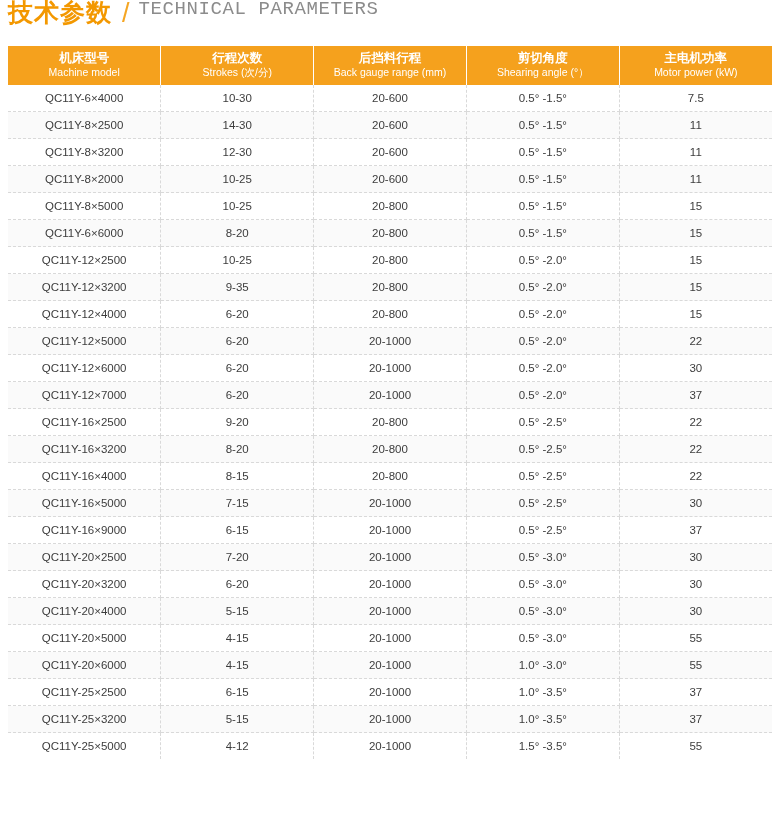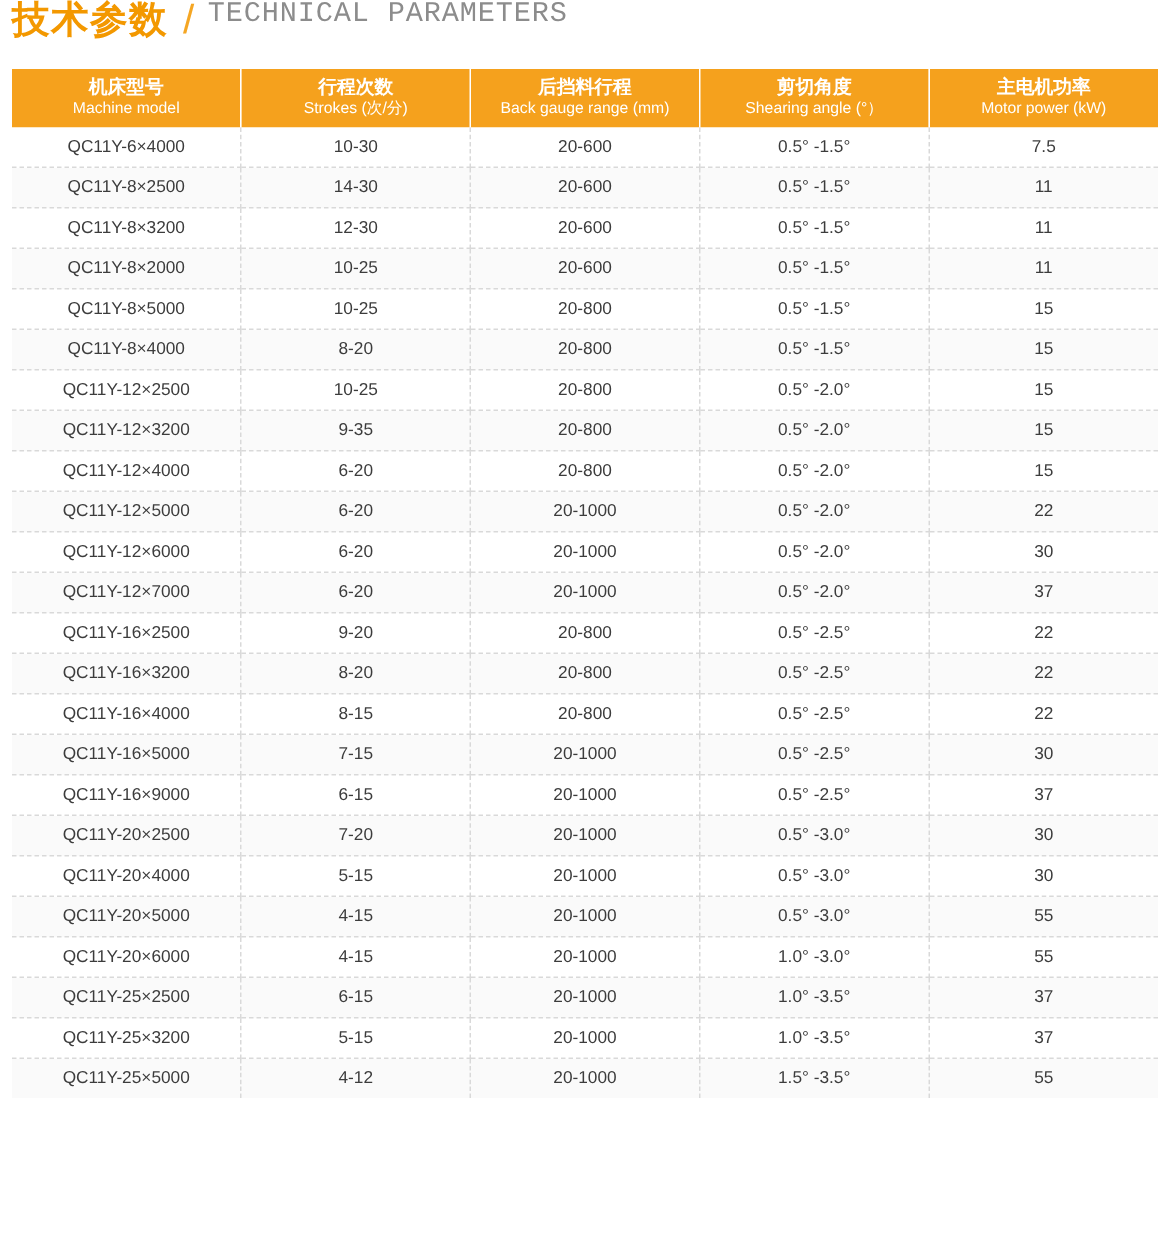--- a/index.html
+++ b/index.html
@@ -168,21 +168,21 @@
             <td>11</td>
           </tr>
           <tr>
             <td>QC11Y-8×5000</td>
             <td>10-25</td>
             <td>20-800</td>
             <td>0.5°  -1.5°</td>
             <td>15</td>
           </tr>
           <tr>
-            <td>QC11Y-8×4000</td>
+            <td>QC11Y-6×6000</td>
             <td>8-20</td>
             <td>20-800</td>
             <td>0.5°  -1.5°</td>
             <td>15</td>
           </tr>
           <tr>
             <td>QC11Y-12×2500</td>
             <td>10-25</td>
             <td>20-800</td>
             <td>0.5°  -2.0°</td>
@@ -254,20 +254,27 @@
           <tr>
             <td>QC11Y-16×9000</td>
             <td>6-15</td>
             <td>20-1000</td>
             <td>0.5°  -2.5°</td>
             <td>37</td>
           </tr>
           <tr>
             <td>QC11Y-20×2500</td>
             <td>7-20</td>
+            <td>20-1000</td>
+            <td>0.5°  -3.0°</td>
+            <td>30</td>
+          </tr>
+          <tr>
+            <td>QC11Y-20×3200</td>
+            <td>6-20</td>
             <td>20-1000</td>
             <td>0.5°  -3.0°</td>
             <td>30</td>
           </tr>
           <tr>
             <td>QC11Y-20×4000</td>
             <td>5-15</td>
             <td>20-1000</td>
             <td>0.5°  -3.0°</td>
             <td>30</td>

